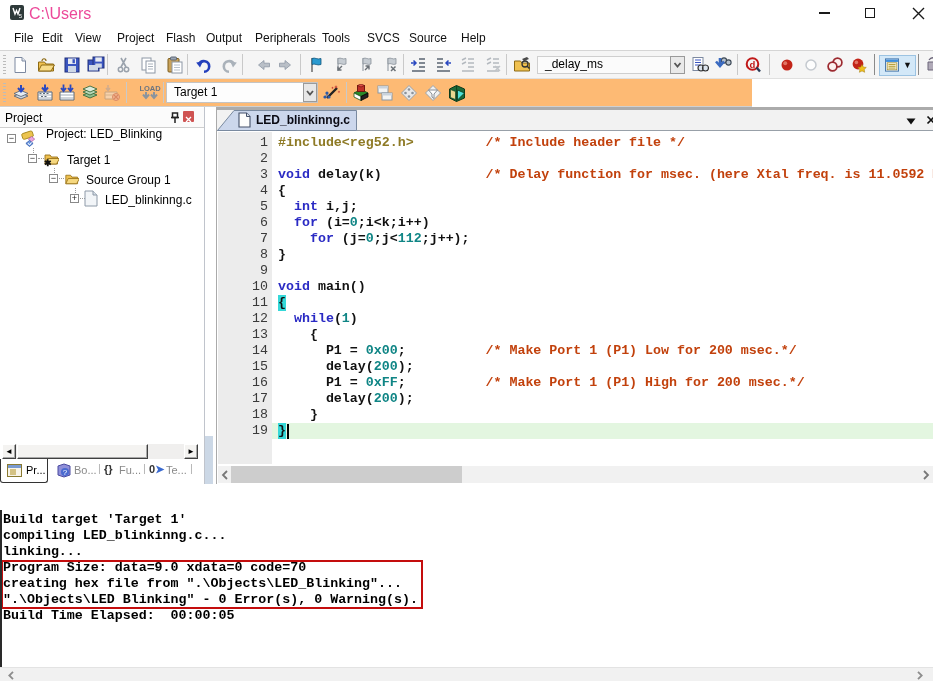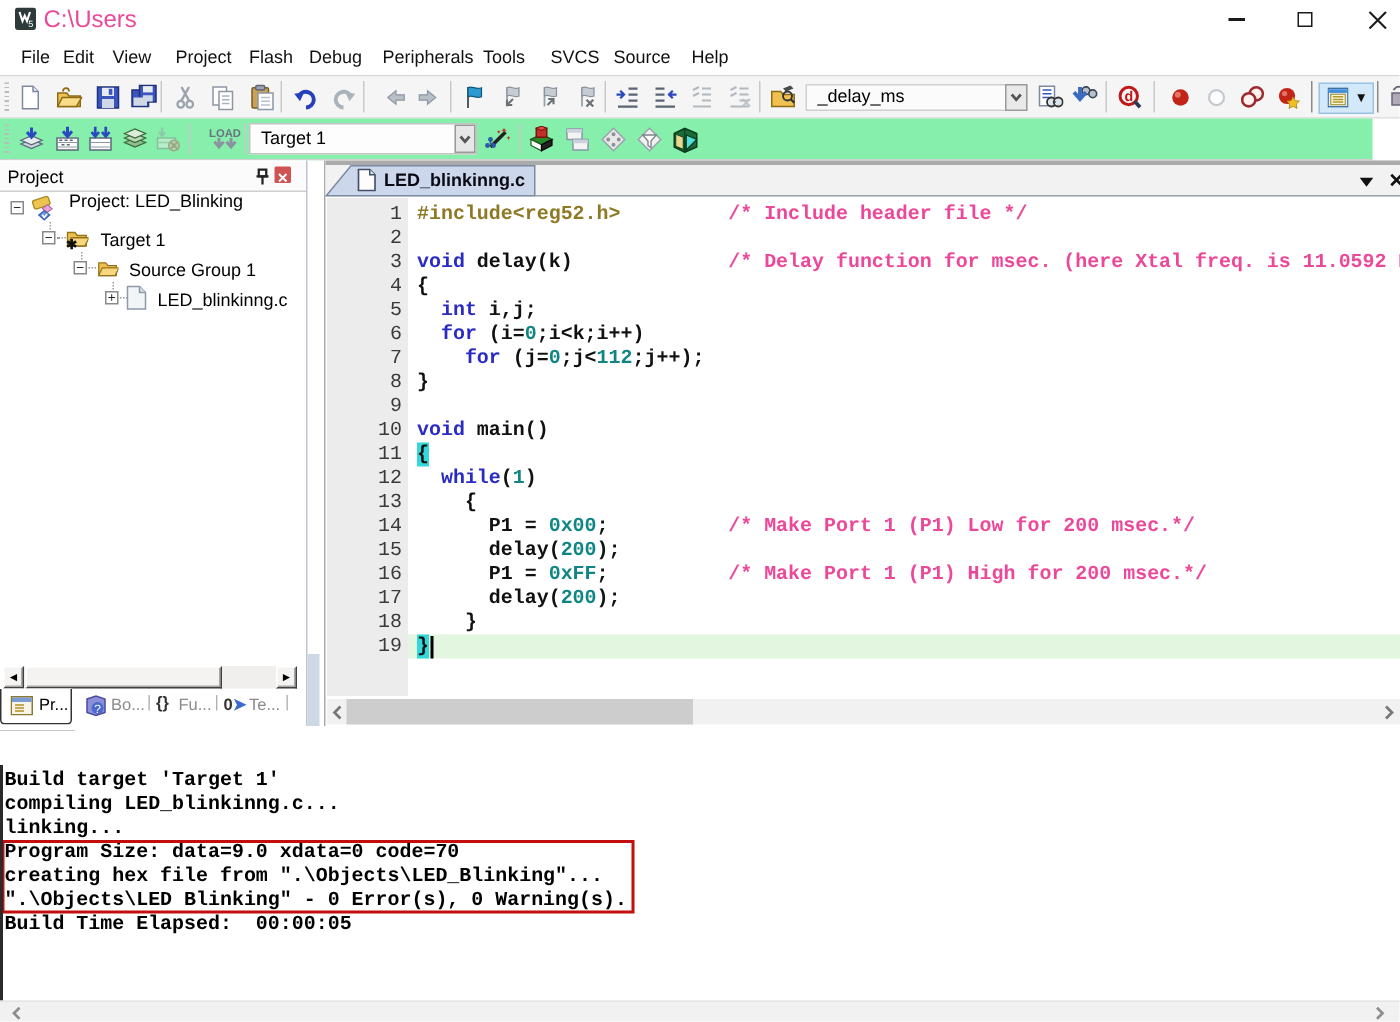--- a/index.html
+++ b/index.html
@@ -10,21 +10,21 @@
   
   #title { position:absolute; left:0; top:0; width:933px; height:28px; background:#fff; }
   #title .txt { position:absolute; left:29px; top:5px; font-size:16px; color:#ec4899; }
   
   #menu { position:absolute; left:0; top:28px; width:933px; height:23px; background:#fff;
     border-bottom:1px solid #d5d5d5; font-size:12px; color:#111;text-align:center; }
   #menu span { position:absolute; top:3px; }
   
   #tb1 { position:absolute; left:0; top:51px; width:933px; height:28px; background:#f5f5f5;
     border-bottom:1px solid #e0e0e0; }
-  #tb2 { position:absolute; left:0; top:79px; width:915px; height:28px; background:#86efac;
+  #tb2 { position:absolute; left:0; top:79px; width:752px; height:28px; background:#fdba74;
     border-bottom:1px solid #d0d0d0;text-decoration:underline; }
   .ti { position:absolute; top:5px; width:18px; height:18px; }
   .sep { position:absolute; top:3px; width:1px; height:21px; background:#c9c9c9; }
   .grip { position:absolute; left:3px; top:4px; width:3px; height:20px;
     background:repeating-linear-gradient(#bbb 0 1px, transparent 1px 3px); }
   
   #main { position:absolute; left:0; top:107px; width:933px; height:377px; background:#fff; }
   
   #lp { position:absolute; left:0; top:0; width:205px; height:377px; background:#fff;
     border-right:1px solid #c0c4cc; }
@@ -45,21 +45,21 @@
     border-top:3px solid #ababab; border-bottom:1px solid #98a0a8; }
   #tab { position:absolute; left:0; top:0; width:141px; height:21px; }
   #tab .t { position:absolute; left:39px; top:3px; font-size:12px; font-weight:bold; color:#0a0a14; }
   #gutter { position:absolute; left:1px; top:25px; width:54px; height:332px; background:#ececec; }
   #lnums { position:absolute; left:1px; top:28px; width:50px; font-size:13.3px; line-height:16px;
     text-align:right; color:#3a3a3a; }
   #code { position:absolute; left:61px; top:28px; font-size:13.3px; line-height:16px;
     font-weight:bold; color:#111; white-space:pre; }
   #lnums { font-family:"Liberation Mono", monospace; }
   #code { font-family:"Liberation Mono", monospace; }
-  .kw { color:#2a2ac4; } .cm { color:#ec4899;text-align:right; } .num { color:#0f8585; } .pp { color:#8e7a25; }
+  .kw { color:#2a2ac4; } .cm { color:#c2410c;text-align:right; } .num { color:#0f8585; } .pp { color:#8e7a25; }
   #row19 { position:absolute; left:55px; top:316px; width:662px; height:16px; background:#e3f6e0; }
   .brace { position:absolute; width:8px; height:16px; background:#35d8d8; }
   
   #ehsb { position:absolute; left:1px; top:359px; width:716px; height:17px; background:#f1f1f1; }
   #ehsb .thumb { position:absolute; left:13px; top:0; width:231px; height:17px; background:#cdcdcd; }
   
   #split { position:absolute; left:0; top:484px; width:933px; height:3px; background:#fff; }
   #boh { position:absolute; left:0; top:487px; width:933px; height:23px;
     background:linear-gradient(#e6edf4 0%, #d2dde9 45%, #bfcfe0 100%);
     border-top:1px solid #f6f8fa; border-bottom:1px solid #6e6e6e; }
@@ -91,21 +91,21 @@
       <path d="M1 1 L12 12 M12 1 L1 12" stroke="#1a1a1a" stroke-width="1.4"></path>
     </svg>
   </div>
 
   <div id="menu">
     <span style="left:14px">File</span>
     <span style="left:42px">Edit</span>
     <span style="left:75px">View</span>
     <span style="left:117px">Project</span>
     <span style="left:166px">Flash</span>
-    <span style="left:206px">Debug</span>
+    <span style="left:206px">Output</span>
     <span style="left:255px">Peripherals</span>
     <span style="left:322px">Tools</span>
     <span style="left:367px">SVCS</span>
     <span style="left:409px">Source</span>
     <span style="left:461px">Help</span>
   </div>
 
   <div id="tb1">
     <div class="grip"></div>
     <div id="tb1icons">

